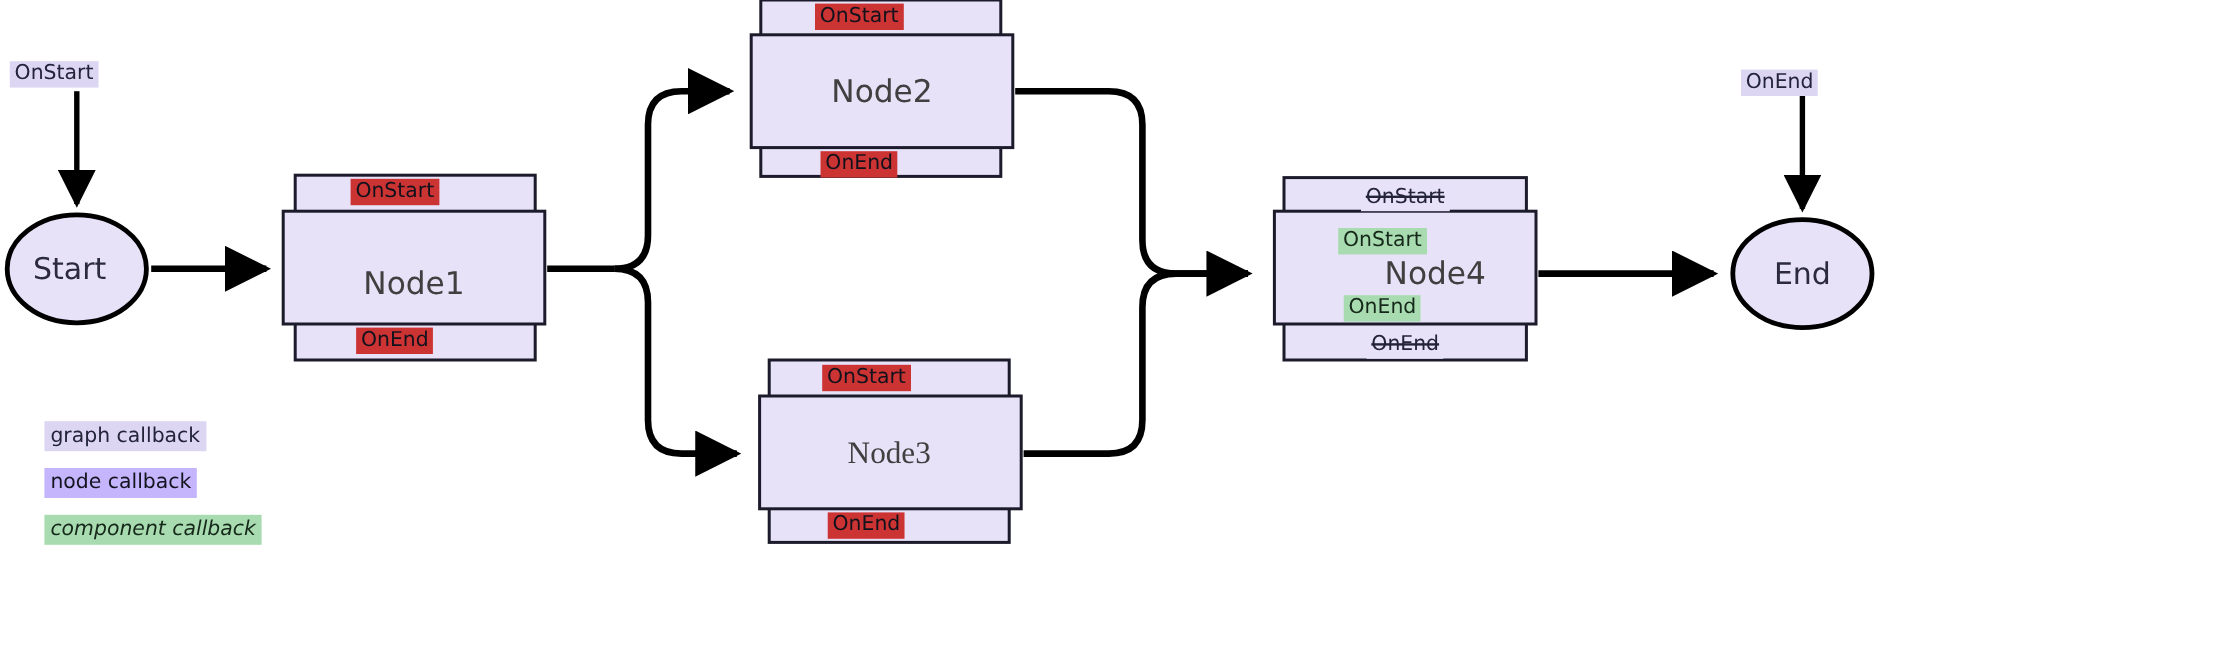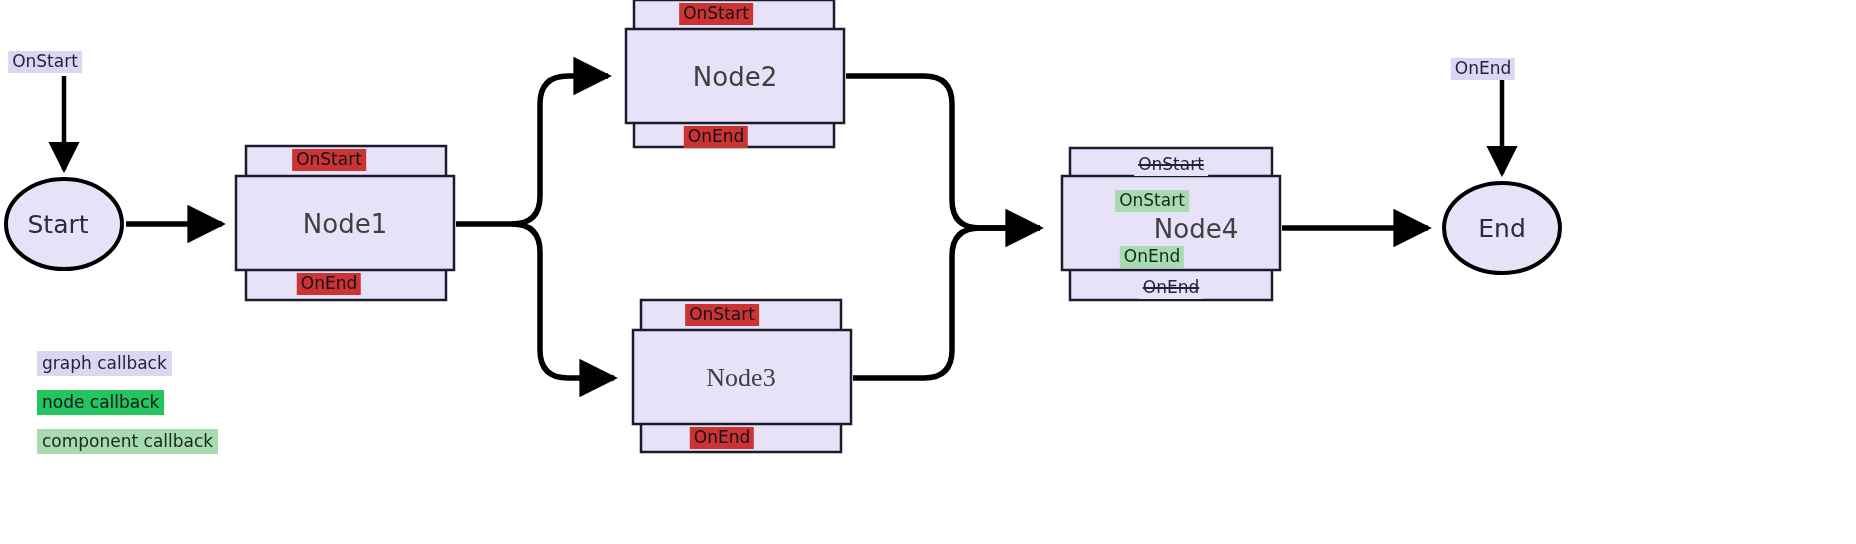--- a/index.html
+++ b/index.html
@@ -67,22 +67,22 @@
     text-decoration: line-through;
     text-decoration-thickness: 1.5px;
   }
   .legend-item {
     position: absolute;
     font-size: 17px;
     padding: 2px 5px 3px 5px;
     white-space: nowrap;
   }
   .legend-graph   { background: #ddd6f3; color: #23233a; }
-  .legend-node    { background: #22c55e; color: #14141e; }
-  .legend-comp    { background: #a8dcb0; color: #16281a; }
+  .legend-node    { background: #c4b5fd; color: #14141e; }
+  .legend-comp    { background: #a8dcb0; color: #16281a; font-style: italic; }
 </style>
 </head>
 <body>
 
 <div id="canvas">
 
   <svg class="diagram-svg" viewBox="0 0 1856 544">
     <defs>
       <marker id="arrow" viewBox="0 0 10 10" refX="9" refY="5" markerWidth="7" markerHeight="7" orient="auto-start-reverse">
         <path d="M 0 0 L 10 5 L 0 10 z" fill="#000000"></path>
@@ -122,21 +122,21 @@
     <path d="M 1282 228 L 1428 228" fill="none" stroke="#000000" stroke-width="5.5" marker-end="url(#arrow)"></path>
 
     <path d="M 1502 80 L 1502 174" fill="none" stroke="#000000" stroke-width="4.5" marker-end="url(#arrow)"></path>
   </svg>
 
   <div class="lbl cb cb-graph" style="left:45px; top:62px;">OnStart</div>
 
   <div class="lbl ellipse-title" style="left:58px; top:224px;">Start</div>
 
   <div class="lbl cb cb-node" style="left:329px; top:160px;">OnStart</div>
-  <div class="lbl node-title" style="left:345px; top:224px;">Node1</div>
+  <div class="lbl node-title" style="left:345px; top:237px;">Node1</div>
   <div class="lbl cb cb-node" style="left:329px; top:284px;">OnEnd</div>
 
   <div class="lbl cb cb-node" style="left:716px; top:14px;">OnStart</div>
   <div class="lbl node-title" style="left:735px; top:77px;">Node2</div>
   <div class="lbl cb cb-node" style="left:716px; top:137px;">OnEnd</div>
 
   <div class="lbl cb cb-node" style="left:722px; top:315px;">OnStart</div>
   <div class="lbl node-title" style="left:741px; top:378px;font-family:Liberation Serif, serif;">Node3</div>
   <div class="lbl cb cb-node" style="left:722px; top:438px;">OnEnd</div>
 

